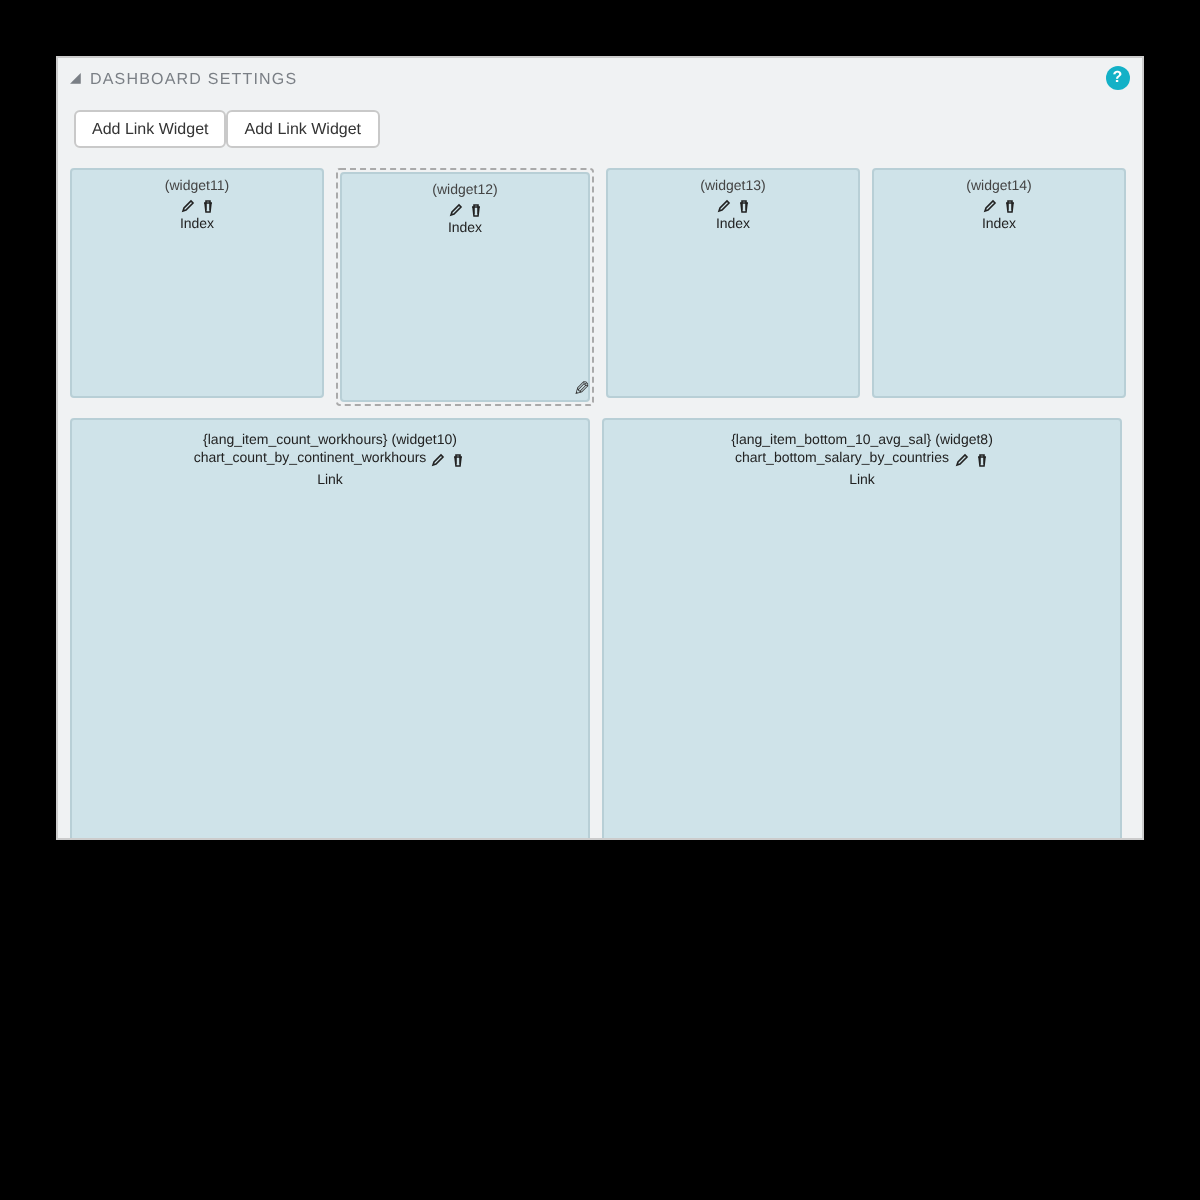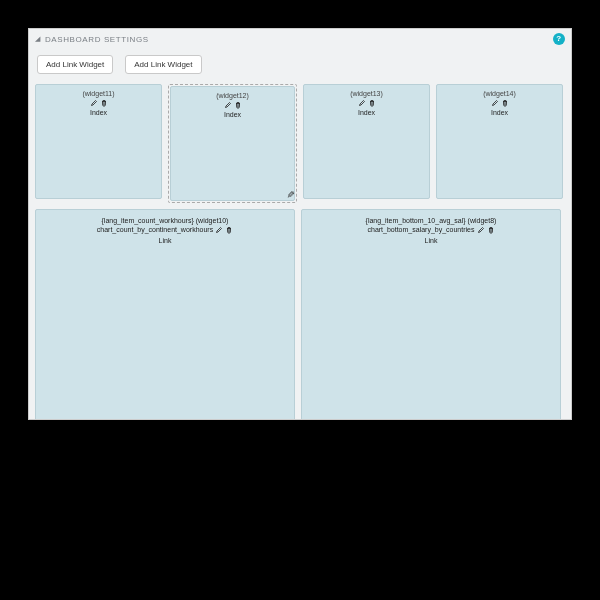--- a/index.html
+++ b/index.html
@@ -34,21 +34,21 @@
     font-size: 8px;
     line-height: 12px;
     text-align: center;
     font-weight: bold;
     cursor: pointer;
   }
   .toolbar {
     margin: 4px 0 6px 4px;
     padding: 4px;
     display: flex;
-    gap: 12px;
+    gap: 0;
   }
   .btn {
     background: #fff;
     border: 1px solid #c9c9c9;
     border-radius: 3px;
     padding: 4px 8px;
     font-size: 8px;
     color: #333;
     cursor: pointer;
   }

